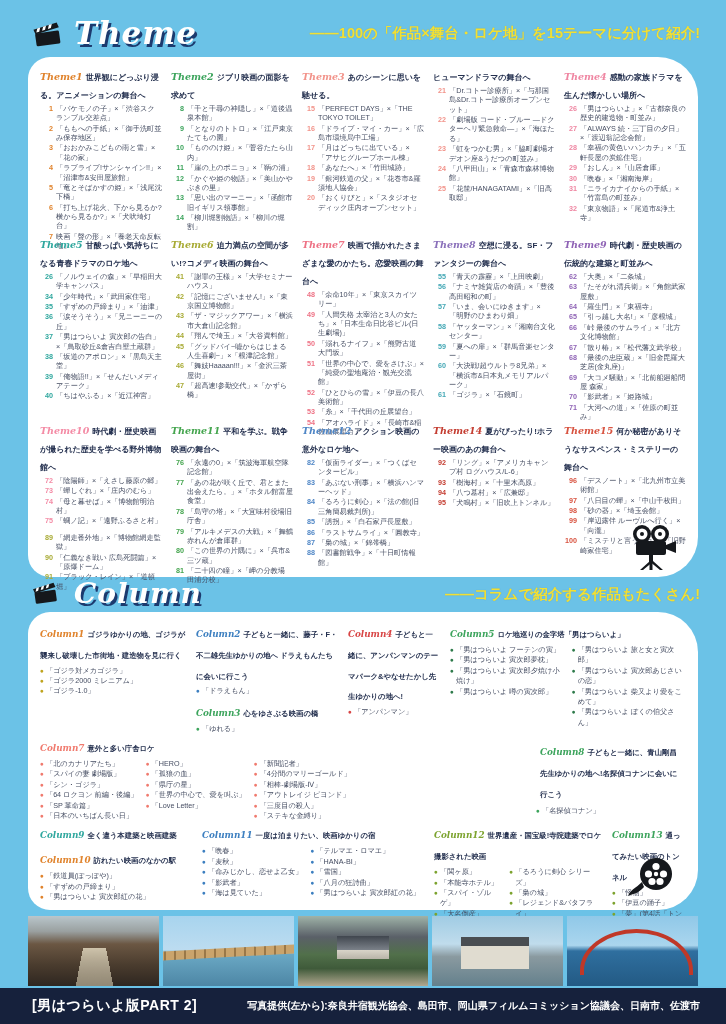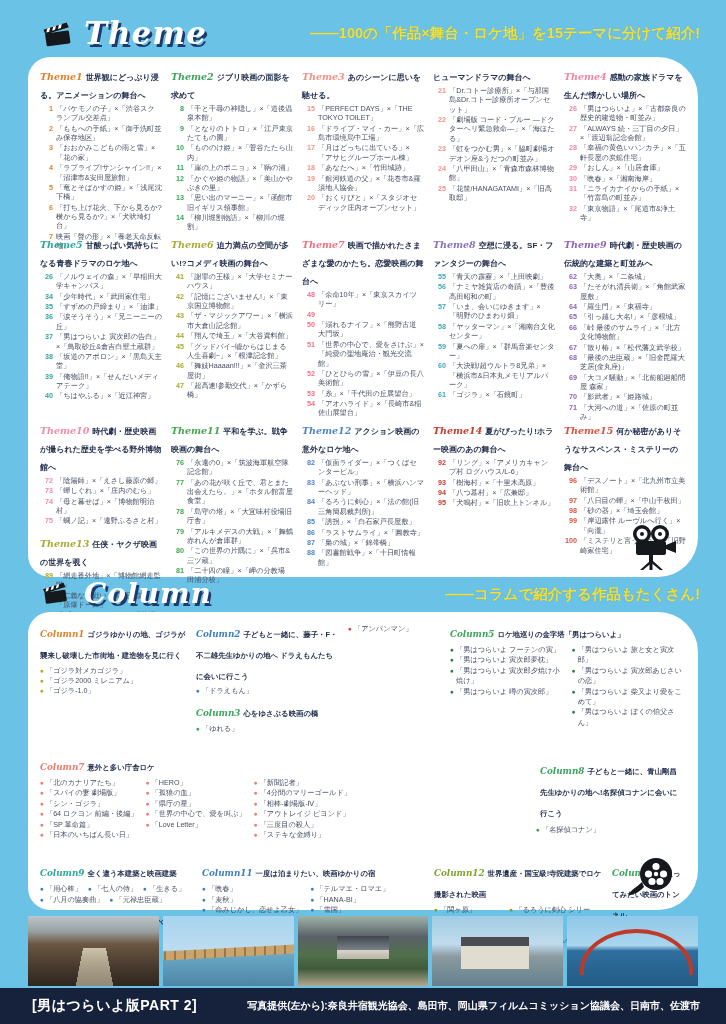--- a/index.html
+++ b/index.html
@@ -2,21 +2,21 @@
 <html><head>
 <meta charset="utf-8">
 <style>
   html,body{margin:0;padding:0;}
   body{
     width:726px;height:1024px;position:relative;overflow:hidden;
     background:#6bc2e7;
     font-family:"Liberation Sans","DejaVu Sans",sans-serif;
     -webkit-font-smoothing:antialiased;
   }
-  .sec-header{position:absolute;left:40px;right:26px;display:flex;align-items:center;}
+  .sec-header{position:absolute;left:30px;right:26px;display:flex;align-items:center;}
   .sec-title{
     font-family:"DejaVu Serif","Liberation Serif",serif;
     font-style:italic;font-weight:bold;color:#ffffff;font-size:31px;line-height:1;
     text-shadow:2.5px 2.5px 0 #1c3a6e;letter-spacing:1px;margin-left:10px;
   }
   .sec-tagline{
     margin-left:auto;color:#f2e033;font-weight:bold;font-size:14.5px;
     text-shadow:0 0 1px rgba(30,60,110,.25);white-space:nowrap;
   }
   .clap{width:34px;height:34px;flex:0 0 auto;}
@@ -31,21 +31,21 @@
   .t-head{margin-bottom:2px;}
   .t-label{
     font-family:"DejaVu Serif","Liberation Serif",serif;font-style:italic;font-weight:bold;
     font-size:9.5px;color:var(--c);margin-right:3px;
   }
   .t-title{font-size:8px;font-weight:bold;color:#24304f;line-height:1.25;}
   ul.t-items{list-style:none;margin:0;padding:0;}
   .t-item{display:flex;font-size:7.2px;line-height:1.3;color:#454d62;margin-bottom:1px;}
   .t-item .n{min-width:13px;padding-right:3px;text-align:right;font-weight:bold;color:var(--cn);flex:0 0 auto;}
   .t-item .tx{flex:1;}
-  #column-panel{top:612px;height:298px;padding:10px 12px 6px 12px;display:flex;flex-direction:column;gap:21px;}
+  #column-panel{top:612px;height:298px;padding:10px 12px 6px 12px;display:flex;flex-direction:column;gap:2px;}
   .col-row{display:flex;gap:10px;}
   .col-block{--c:#333;--cn:var(--c);}
   .c-head{margin-bottom:2px;line-height:1.3;}
   .c-label{
     font-family:"DejaVu Serif","Liberation Serif",serif;font-style:italic;font-weight:bold;
     font-size:8.8px;color:var(--c);margin-right:3px;
   }
   .c-title{font-size:7.4px;font-weight:bold;color:#24304f;}
   .groups{display:flex;gap:8px;align-items:flex-start;}
   ul.c-items{list-style:none;margin:2px 0 0 0;padding:0;}
@@ -344,20 +344,21 @@
   <div class="cell">
       <div class="theme-block" style="--c: #ee7285;">
     <div class="t-head"><span class="t-label">Theme7</span><span class="t-title">映画で描かれたさまざまな愛のかたち。恋愛映画の舞台へ</span></div>
     <ul class="t-items">
           <li class="t-item">
             <span class="n">48</span>
             <span class="tx">「余命10年」×「東京スカイツリー」</span>
           </li>
           <li class="t-item">
             <span class="n">49</span>
+            <span class="tx">「人間失格 太宰治と3人の女たち」×「日本生命日比谷ビル(日生劇場)」</span>
           </li>
           <li class="t-item">
             <span class="n">50</span>
             <span class="tx">「溺れるナイフ」×「熊野古道 大門坂」</span>
           </li>
           <li class="t-item">
             <span class="n">51</span>
             <span class="tx">「世界の中心で、愛をさけぶ」×「純愛の聖地庵治・観光交流館」</span>
           </li>
           <li class="t-item">
@@ -476,21 +477,20 @@
             <span class="n">74</span>
             <span class="tx">「母と暮せば」×「博物館明治村」</span>
           </li>
           <li class="t-item">
             <span class="n">75</span>
             <span class="tx">「蜩ノ記」×「遠野ふるさと村」</span>
           </li>
         </ul>
     </div>
     <div class="theme-block stack-gap" style="--c: #a8ab35;">
-      <div class="t-head"><span class="t-label">Theme13</span><span class="t-title">任侠・ヤクザ映画の世界を覗く</span></div>
       <ul class="t-items">
           <li class="t-item">
             <span class="n">89</span>
             <span class="tx">「網走番外地」×「博物館網走監獄」</span>
           </li>
           <li class="t-item">
             <span class="n">90</span>
             <span class="tx">「仁義なき戦い 広島死闘篇」×「原爆ドーム」</span>
           </li>
           <li class="t-item">
@@ -688,20 +688,21 @@
         <p class="c-head" style="margin:0;"><span class="c-label">Column3</span><span class="c-title">心をゆさぶる映画の橋</span></p>
         <ul class="c-items">
             <li class="c-item">
               <span class="blt">●</span>
               <span>「ゆれる」</span>
             </li>
           </ul>
       </div>
     </div>
     <div class="col-block" style="flex: 0 0 92px; --c: #d84545; --cn: #d84545;">
+      <p class="c-head" style="margin:0;"><span class="c-label">Column4</span><span class="c-title">子どもと一緒に、アンパンマンのテーマパーク&amp;やなせたかし先生ゆかりの地へ!</span></p>
       <ul class="c-items">
           <li class="c-item">
             <span class="blt">●</span>
             <span>「アンパンマン」</span>
           </li>
         </ul>
     </div>
     <div class="col-block" style="flex: 1 1 0%; --c: #3ca45c; --cn: #2d7a4a;">
       <p class="c-head" style="margin:0;"><span class="c-label">Column5</span><span class="c-title">ロケ地巡りの金字塔「男はつらいよ」</span></p>
       <div class="groups">
@@ -833,42 +834,20 @@
             <span>「名探偵コナン」</span>
           </li>
         </ul>
     </div>
   </div>
 
   <div class="col-row">
     <div style="flex:0 0 152px;">
       <div class="col-block" style="--c: #2fa79e; --cn: #3c7fc0;">
         <p class="c-head" style="margin:0;"><span class="c-label">Column9</span><span class="c-title">全く違う本建築と映画建築</span></p>
-        <ul class="c-items wrap">
-            <li class="c-item">
-              <span class="blt">●</span>
-              <span>「用心棒」</span>
-            </li>
-            <li class="c-item">
-              <span class="blt">●</span>
-              <span>「七人の侍」</span>
-            </li>
-            <li class="c-item">
-              <span class="blt">●</span>
-              <span>「生きる」</span>
-            </li>
-            <li class="c-item">
-              <span class="blt">●</span>
-              <span>「八月の協奏曲」</span>
-            </li>
-            <li class="c-item">
-              <span class="blt">●</span>
-              <span>「元禄忠臣蔵」</span>
-            </li>
-          </ul>
       </div>
       <div class="col-block" style="margin-top: 4px; --c: #e0832c; --cn: #e0832c;">
         <p class="c-head" style="margin:0;"><span class="c-label">Column10</span><span class="c-title">訪れたい映画のなかの駅</span></p>
         <ul class="c-items">
             <li class="c-item">
               <span class="blt">●</span>
               <span>「鉄道員(ぽっぽや)」</span>
             </li>
             <li class="c-item">
               <span class="blt">●</span>

